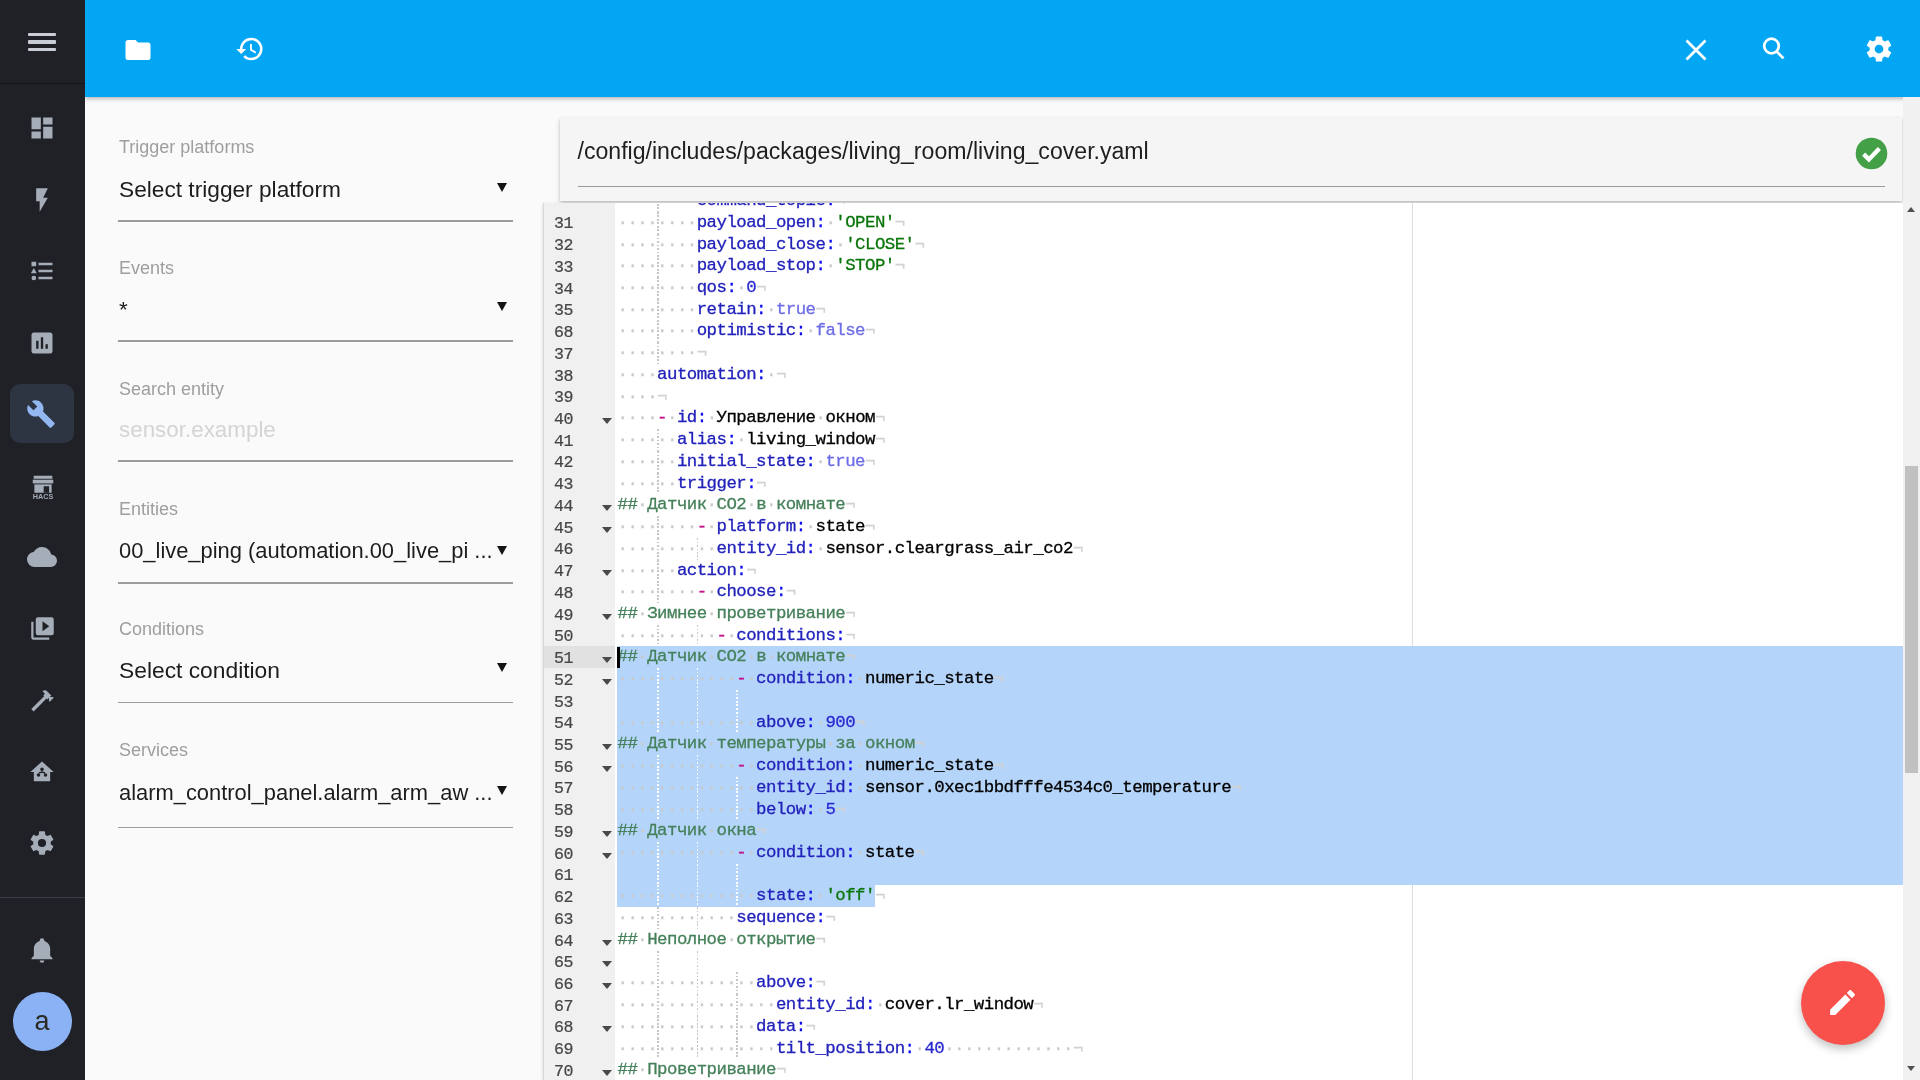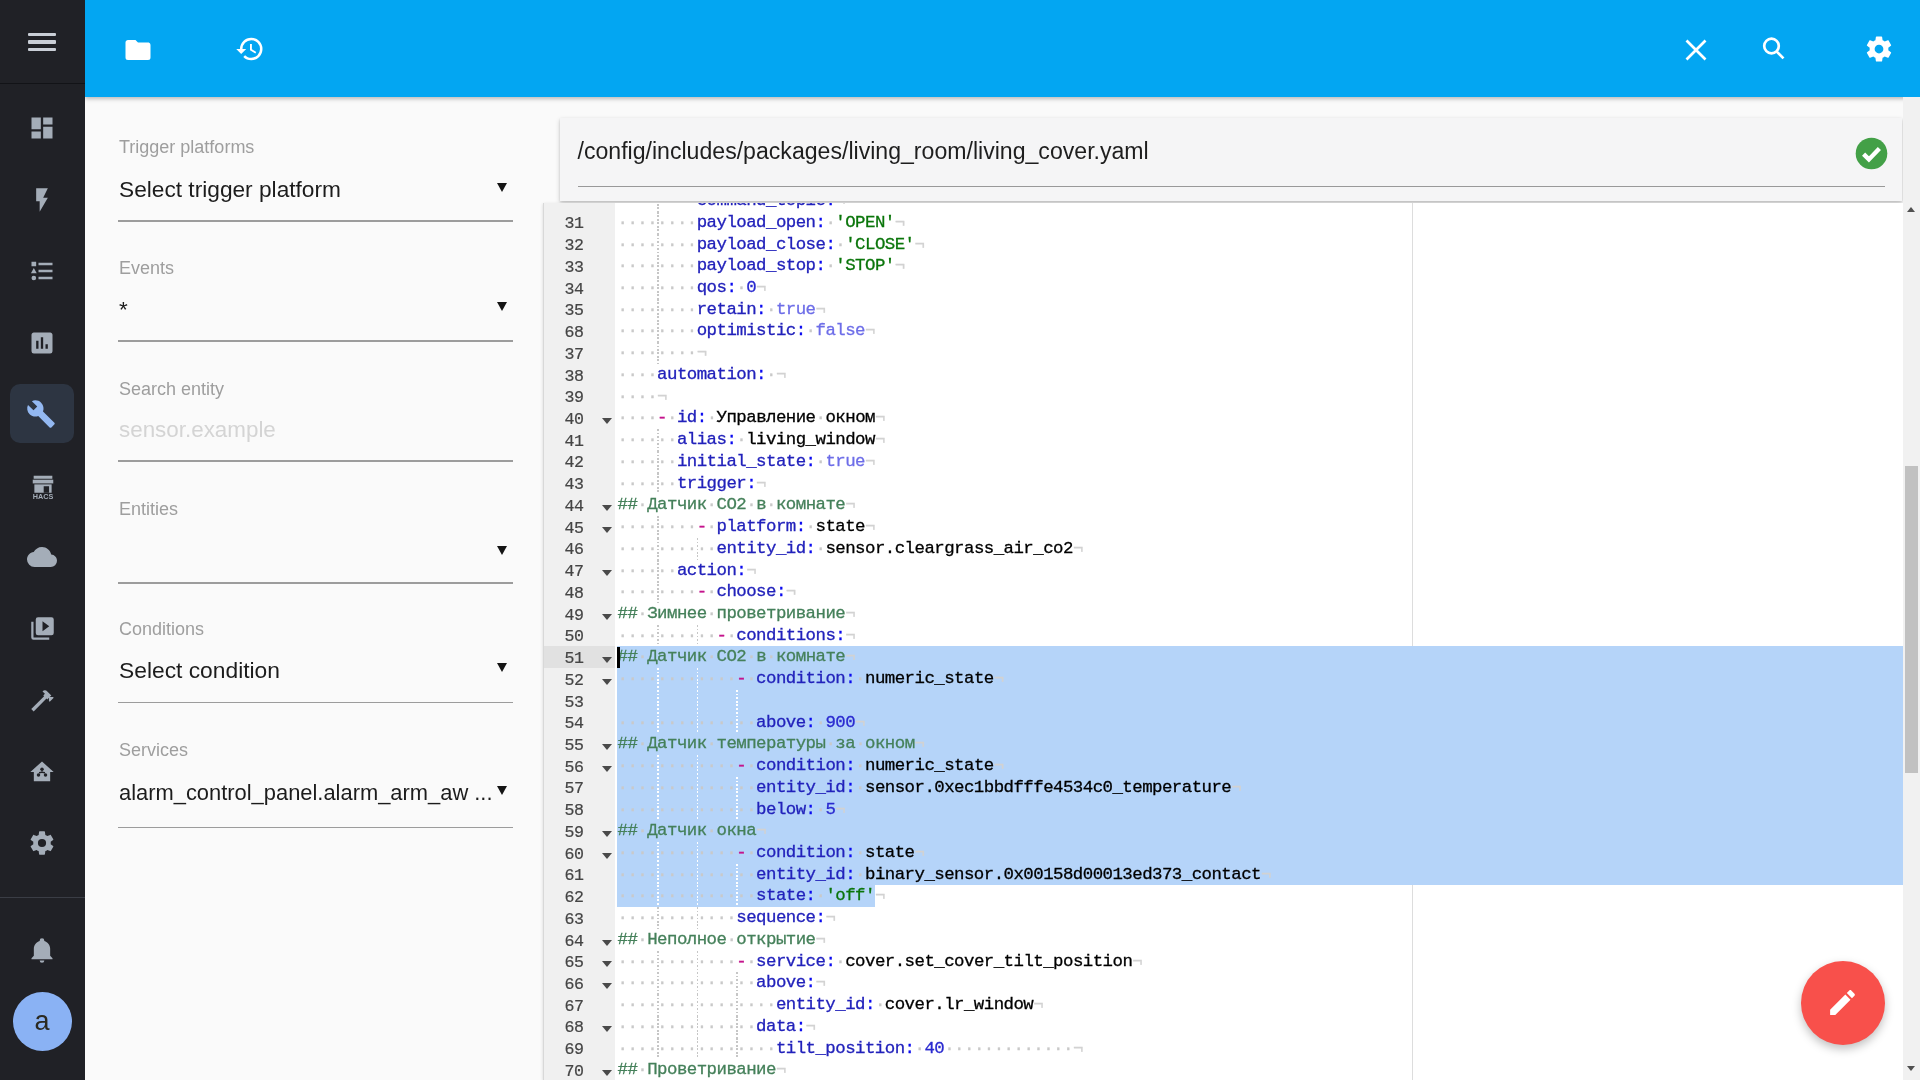--- a/index.html
+++ b/index.html
@@ -21,21 +21,21 @@
 .arr {position:absolute;left:412px;width:0;height:0;border-left:5.5px solid transparent;border-right:5.5px solid transparent;border-top:9px solid #141414}
 #card {position:absolute;left:559.5px;top:118px;width:1342px;height:82.5px;background:#f5f5f6;
   box-shadow:0 2px 5px rgba(0,0,0,0.18), 0 1px 2px rgba(0,0,0,0.12)}
 #fpath {position:absolute;left:18px;top:20px;font-size:23.1px;color:#1e1e1e;white-space:nowrap}
 #cdiv {position:absolute;left:18px;top:67.5px;width:1307px;height:1.3px;background:#999}
 #check {position:absolute;left:1295px;top:19px}
 #editor {position:absolute;left:542.8px;top:202.8px;width:1360px;height:877.2px;background:#fff;overflow:hidden;
   border-left:1px solid #d8d8d8; box-shadow:0 1px 3px rgba(0,0,0,0.15)}
 #gutter {position:absolute;left:0;top:0;width:71.2px;height:100%;background:#f0f0f0}
 #gutact {position:absolute;left:0;top:443.65px;width:71.2px;height:21.73px;background:#e1e1e1}
-.gn {position:absolute;left:10.2px;margin-top:1.6px;width:40px;text-align:center;font-family:"Liberation Mono",monospace;
+.gn {position:absolute;left:10.2px;margin-top:1.6px;width:40px;text-align:left;font-family:"Liberation Mono",monospace;
   font-size:16.6px;letter-spacing:-0.46px;line-height:21.731px;color:#454545;-webkit-text-stroke:0.2px}
 .fa {position:absolute;left:58.5px;width:0;height:0;border-left:5px solid transparent;border-right:5px solid transparent;border-top:6.2px solid #4a4a4a}
 #ruler {position:absolute;left:868.7px;top:0;width:1px;height:100%;background:#ddd}
 #selA {position:absolute;left:73.7px;top:443.65px;width:1286.3px;height:239.04px;background:#b5d4f9}
 #selB {position:absolute;left:73.7px;top:682.69px;width:257.5px;height:21.73px;background:#b5d4f9}
 #cursor {position:absolute;left:73.7px;top:444.15px;width:2.2px;height:21px;background:#000}
 #code {position:absolute;left:0;top:0;width:100%;height:100%}
 .ln {position:absolute;left:73.7px;white-space:pre;font-family:"Liberation Mono",monospace;
   font-size:17.4px;letter-spacing:-0.537px;line-height:21.731px;color:#000;-webkit-text-stroke:0.3px}
 .ln i {font-style:normal;color:#c9c9c9}
@@ -68,20 +68,21 @@
   <div class="lbl" style="top:258px">Events</div>
   <div class="sel" style="top:297px">*</div>
   <div class="arr" style="top:302px"></div>
   <div class="ul" style="top:340.2px"></div>
 
   <div class="lbl" style="top:378.5px">Search entity</div>
   <div class="sel" id="t3" style="top:417px;color:#d4d4d4">sensor.example</div>
   <div class="ul" style="top:460.3px"></div>
 
   <div class="lbl" style="top:499px">Entities</div>
+  <div class="sel" id="t4" style="top:538px;font-size:21.9px">00_live_ping (automation.00_live_pi ...</div>
   <div class="arr" style="top:546px"></div>
   <div class="ul" style="top:582.3px"></div>
 
   <div class="lbl" style="top:619px">Conditions</div>
   <div class="sel" id="t5" style="top:657px;font-size:22.8px">Select condition</div>
   <div class="arr" style="top:663px"></div>
   <div class="ul" style="top:701.8px"></div>
 
   <div class="lbl" style="top:739.5px">Services</div>
   <div class="sel" id="t6" style="top:780px;font-size:21.9px">alarm_control_panel.alarm_arm_aw ...</div>
@@ -243,25 +244,23 @@
       <div class="ln" style="top:421.92px"><i>··········</i><s class="d">-</s><i>·</i><s class="k">conditions</s><s class="o">:</s><i class="e">¬</i></div>
       <div class="ln" style="top:443.65px"><s class="cm">##</s><i>·</i><s class="cm">Датчик</s><i>·</i><s class="cm">CO2</s><i>·</i><s class="cm">в</s><i>·</i><s class="cm">комнате</s><i class="e">¬</i></div>
       <div class="ln" style="top:465.38px"><i>············</i><s class="d">-</s><i>·</i><s class="k">condition</s><s class="o">:</s><i>·</i><s class="tx">numeric_state</s><i class="e">¬</i></div>
       <div class="ln" style="top:508.84px"><i>··············</i><s class="k">above</s><s class="o">:</s><i>·</i><s class="nu">900</s><i class="e">¬</i></div>
       <div class="ln" style="top:530.58px"><s class="cm">##</s><i>·</i><s class="cm">Датчик</s><i>·</i><s class="cm">температуры</s><i>·</i><s class="cm">за</s><i>·</i><s class="cm">окном</s><i class="e">¬</i></div>
       <div class="ln" style="top:552.31px"><i>············</i><s class="d">-</s><i>·</i><s class="k">condition</s><s class="o">:</s><i>·</i><s class="tx">numeric_state</s><i class="e">¬</i></div>
       <div class="ln" style="top:574.04px"><i>··············</i><s class="k">entity_id</s><s class="o">:</s><i>·</i><s class="tx">sensor.0xec1bbdfffe4534c0_temperature</s><i class="e">¬</i></div>
       <div class="ln" style="top:595.77px"><i>··············</i><s class="k">below</s><s class="o">:</s><i>·</i><s class="nu">5</s><i class="e">¬</i></div>
       <div class="ln" style="top:617.50px"><s class="cm">##</s><i>·</i><s class="cm">Датчик</s><i>·</i><s class="cm">окна</s><i class="e">¬</i></div>
       <div class="ln" style="top:639.23px"><i>············</i><s class="d">-</s><i>·</i><s class="k">condition</s><s class="o">:</s><i>·</i><s class="tx">state</s><i class="e">¬</i></div>
-      <div class="ln" style="top:660.96px"><i>··············</i><s class="k">entity_id</s><s class="o">:</s><i>·</i><s class="tx">binary_sensor.0x00158d00013ed373_contact</s><i class="e">¬</i></div>
       <div class="ln" style="top:682.69px"><i>··············</i><s class="k">state</s><s class="o">:</s><i>·</i><s class="st">'off'</s><i class="e">¬</i></div>
       <div class="ln" style="top:704.42px"><i>············</i><s class="k">sequence</s><s class="o">:</s><i class="e">¬</i></div>
       <div class="ln" style="top:726.15px"><s class="cm">##</s><i>·</i><s class="cm">Неполное</s><i>·</i><s class="cm">открытие</s><i class="e">¬</i></div>
-      <div class="ln" style="top:747.88px"><i>············</i><s class="d">-</s><i>·</i><s class="k">service</s><s class="o">:</s><i>·</i><s class="tx">cover.set_cover_tilt_position</s><i class="e">¬</i></div>
       <div class="ln" style="top:769.62px"><i>··············</i><s class="k">above</s><s class="o">:</s><i class="e">¬</i></div>
       <div class="ln" style="top:791.35px"><i>················</i><s class="k">entity_id</s><s class="o">:</s><i>·</i><s class="tx">cover.lr_window</s><i class="e">¬</i></div>
       <div class="ln" style="top:813.08px"><i>··············</i><s class="k">data</s><s class="o">:</s><i class="e">¬</i></div>
       <div class="ln" style="top:834.81px"><i>················</i><s class="k">tilt_position</s><s class="o">:</s><i>·</i><s class="nu">40</s><i>·············</i><i class="e">¬</i></div>
       <div class="ln" style="top:856.54px"><s class="cm">##</s><i>·</i><s class="cm">Проветривание</s><i class="e">¬</i></div>
   </div>
   <div id="cursor"></div>
 </div>
 
 <div id="rsb">

